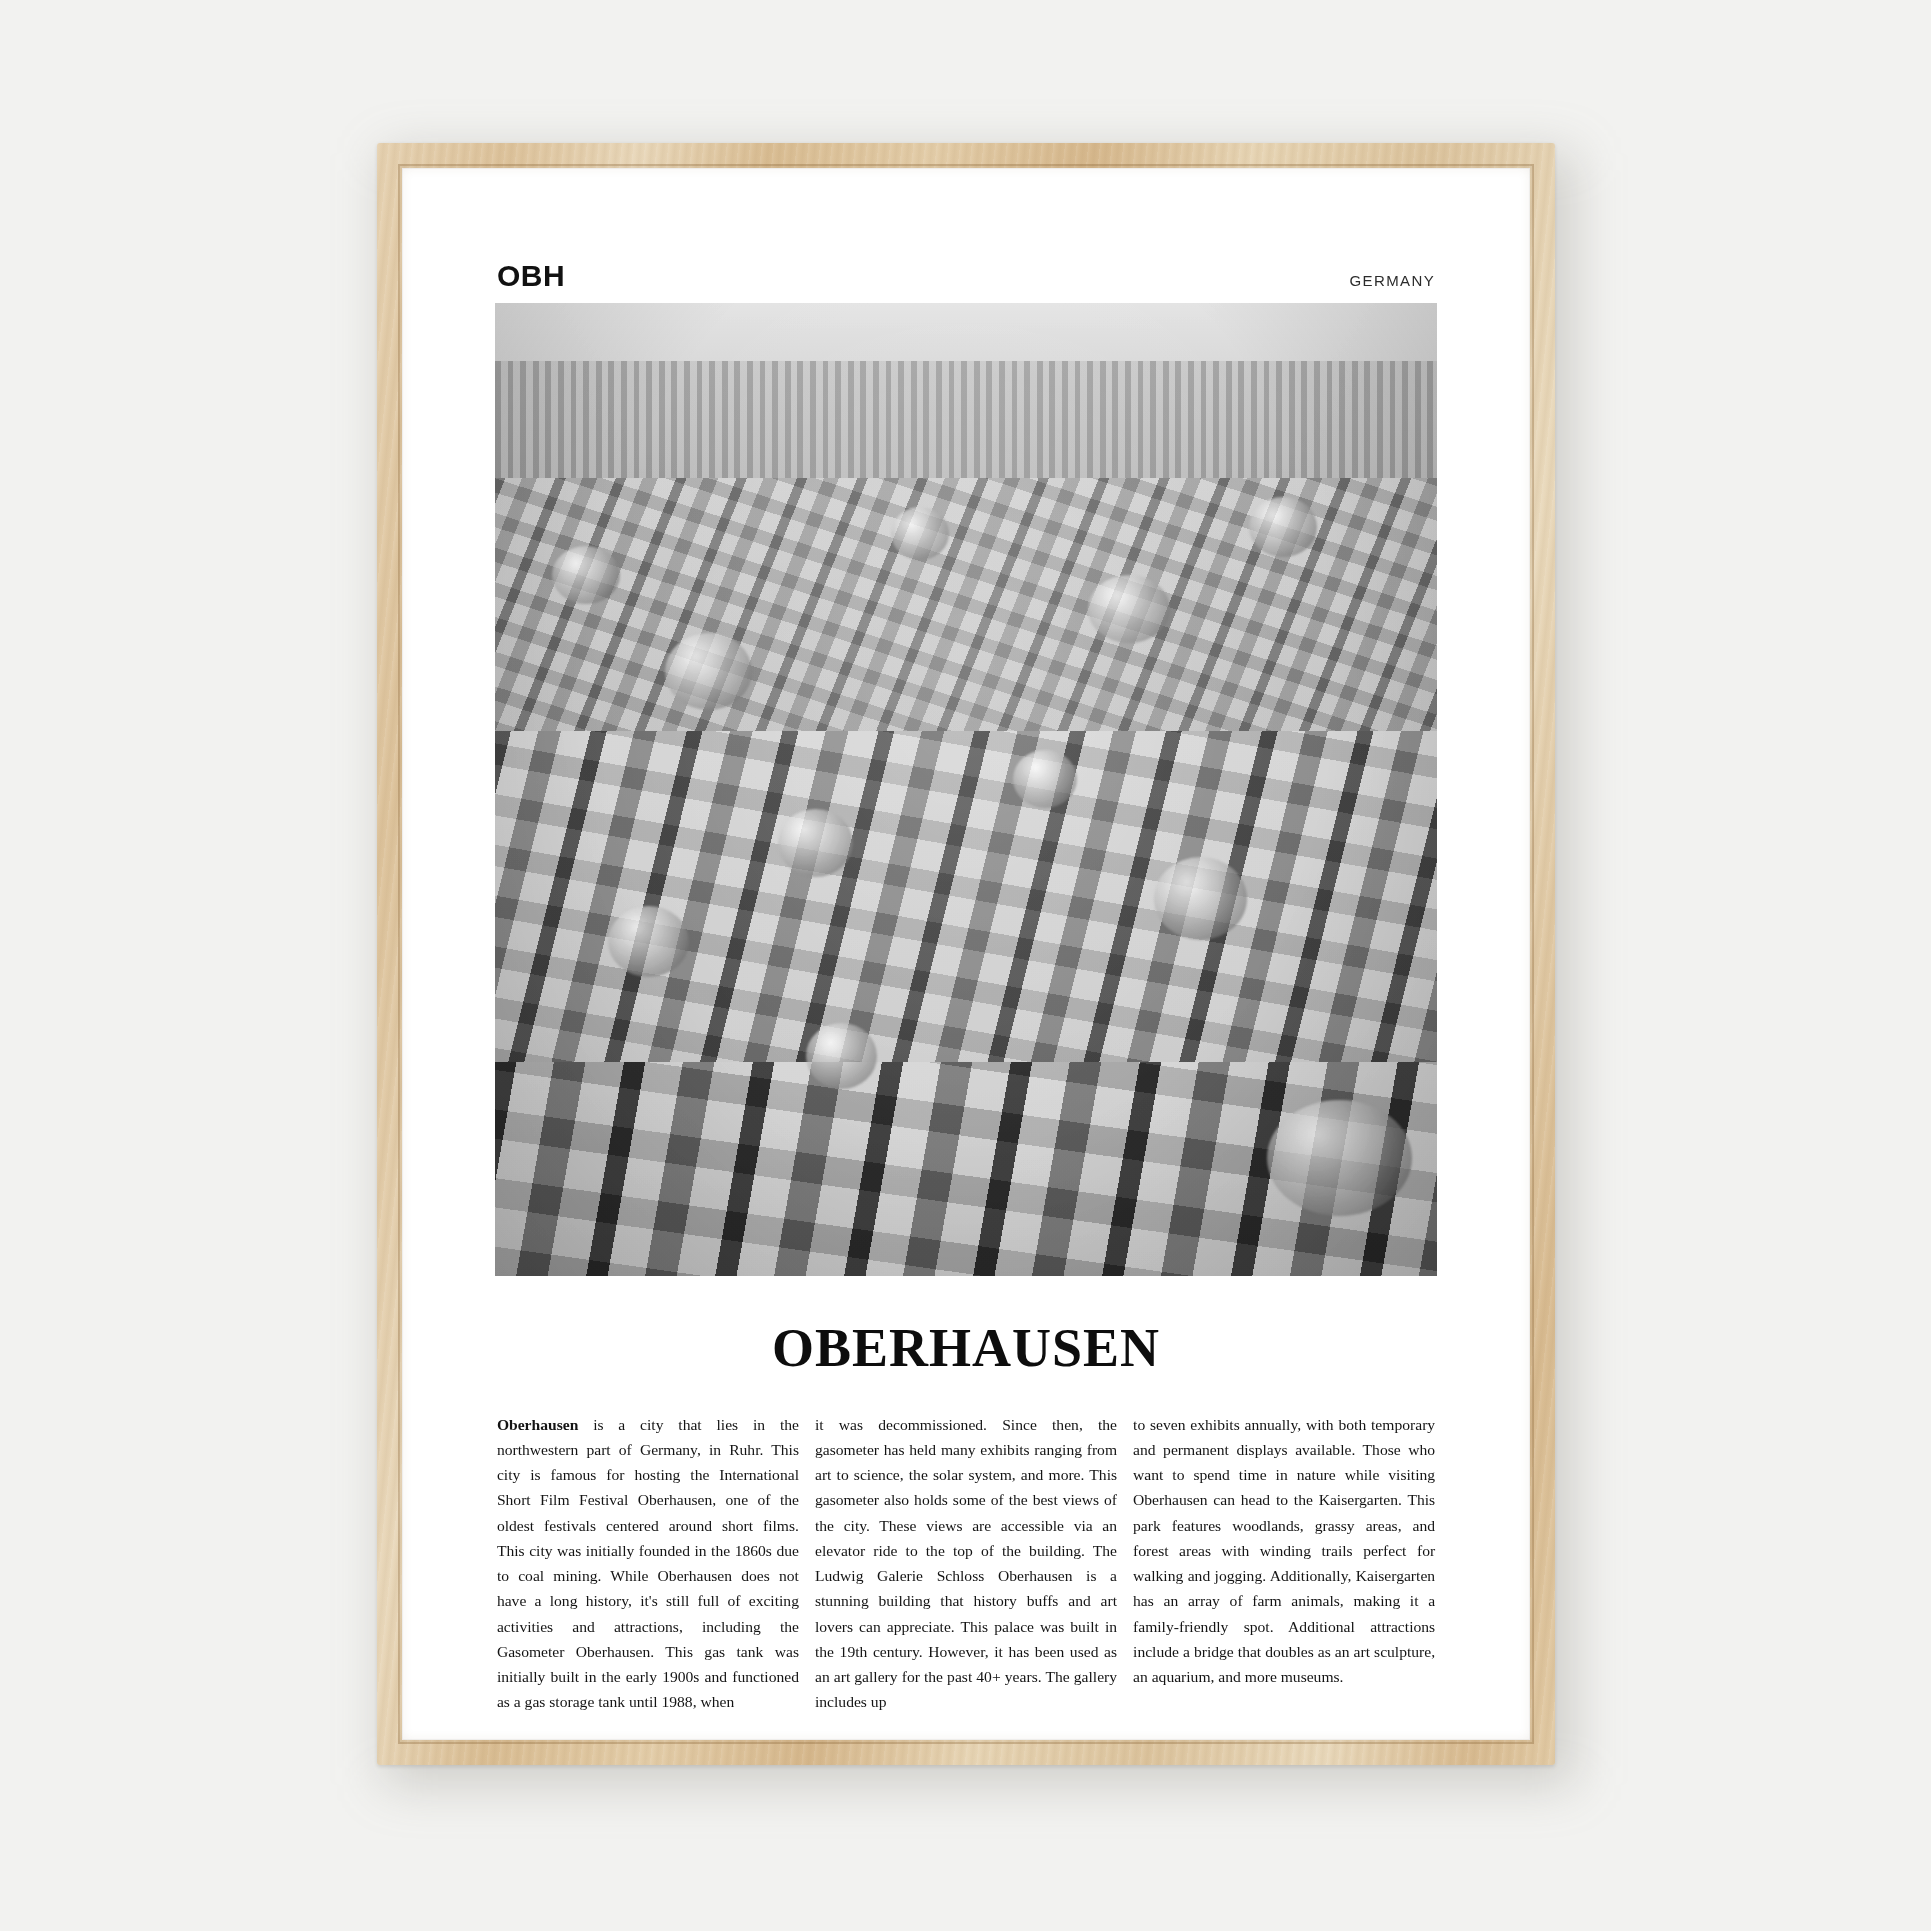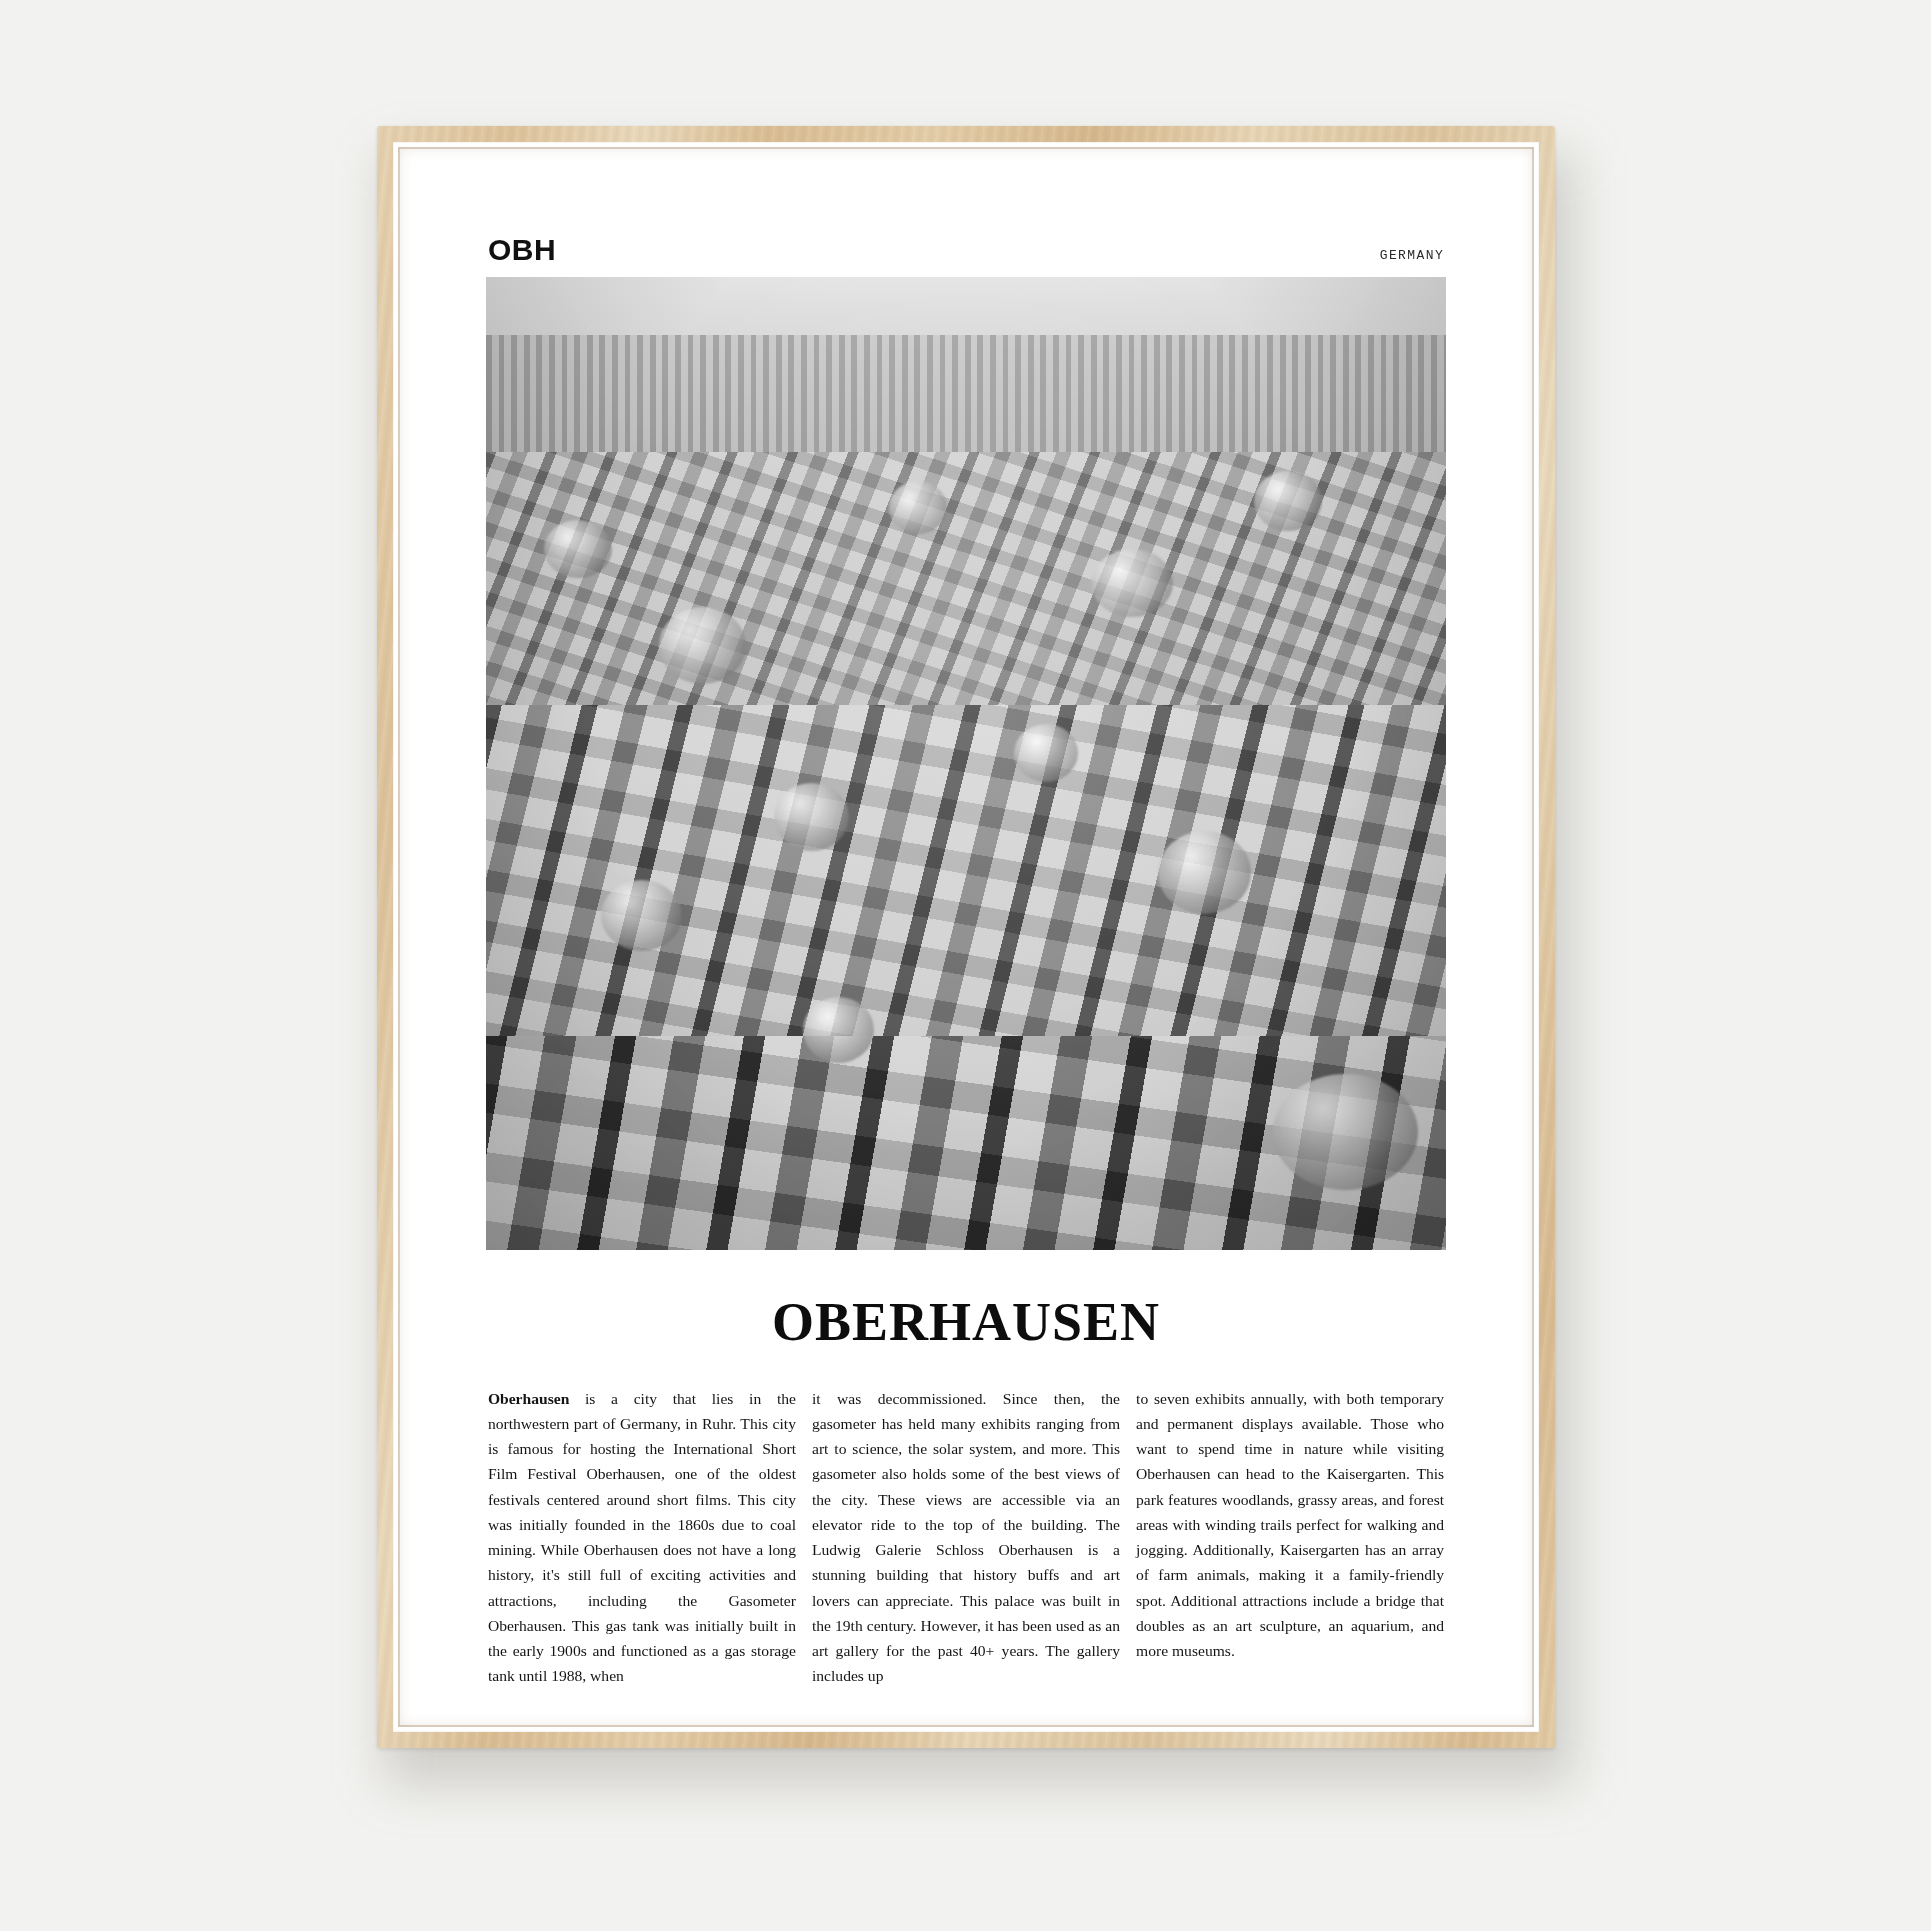--- a/index.html
+++ b/index.html
@@ -29,25 +29,25 @@
     width: 1190px;
     height: 1632px;
     background: rgba(120,115,105,0.28);
     filter: blur(25px);
     border-radius: 5.8px;
   }
 
   .frame {
     position: absolute;
     left: 377px;
-    top: 126px;
+    top: 143px;
     width: 1178px;
     height: 1622px;
     box-sizing: border-box;
-    padding: 16px;
+    padding: 25px;
     background:
       linear-gradient(100deg,
         #e6d2b2 0%, #ddc39c 9%, #e9d8bb 18%, #d9bd93 27%,
         #e3cda9 38%, #d6b88d 49%, #e7d5b5 60%, #dcc49e 72%,
         #e9d9bc 84%, #d8bb91 94%, #e2cba6 100%);
     border-radius: 2.9px;
     box-shadow: 0 1.9px 3.9px rgba(0,0,0,0.10);
   }
   .frame::after {
     content: "";
@@ -91,22 +91,22 @@
   }
   .brand {
     font-family: "Liberation Sans", sans-serif;
     font-weight: bold;
     font-size: 30px;
     letter-spacing: 0.5px;
     color: #111111;
     line-height: 1;
   }
   .country {
-    font-family: Liberation Mono, monospace;
-    font-size: 13px;
+    font-family: Liberation Sans, sans-serif;
+    font-size: 15px;
     letter-spacing: 1.4px;
     color: #2b2b2b;
     line-height: 1;
     padding-bottom: 2.9px;
   }
 
   
   .photo {
     position: relative;
     width: 100%;

